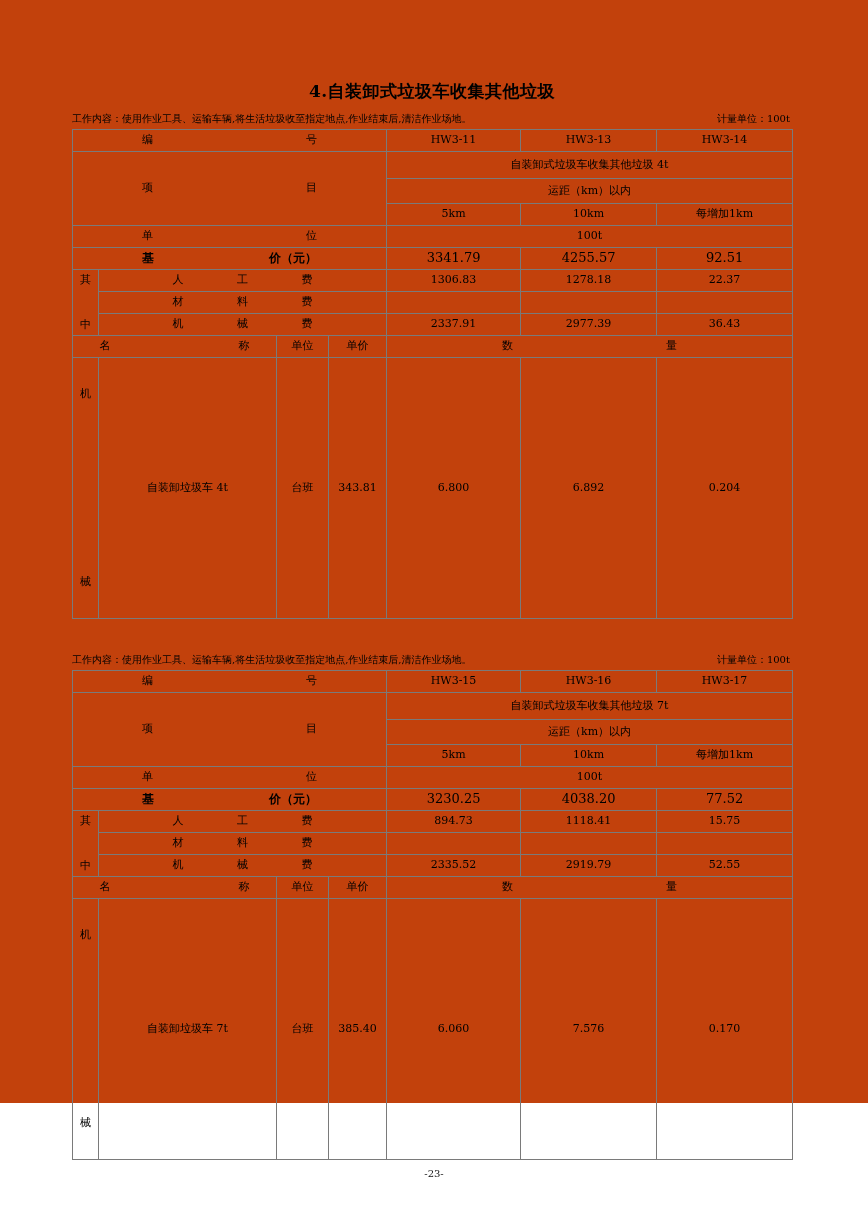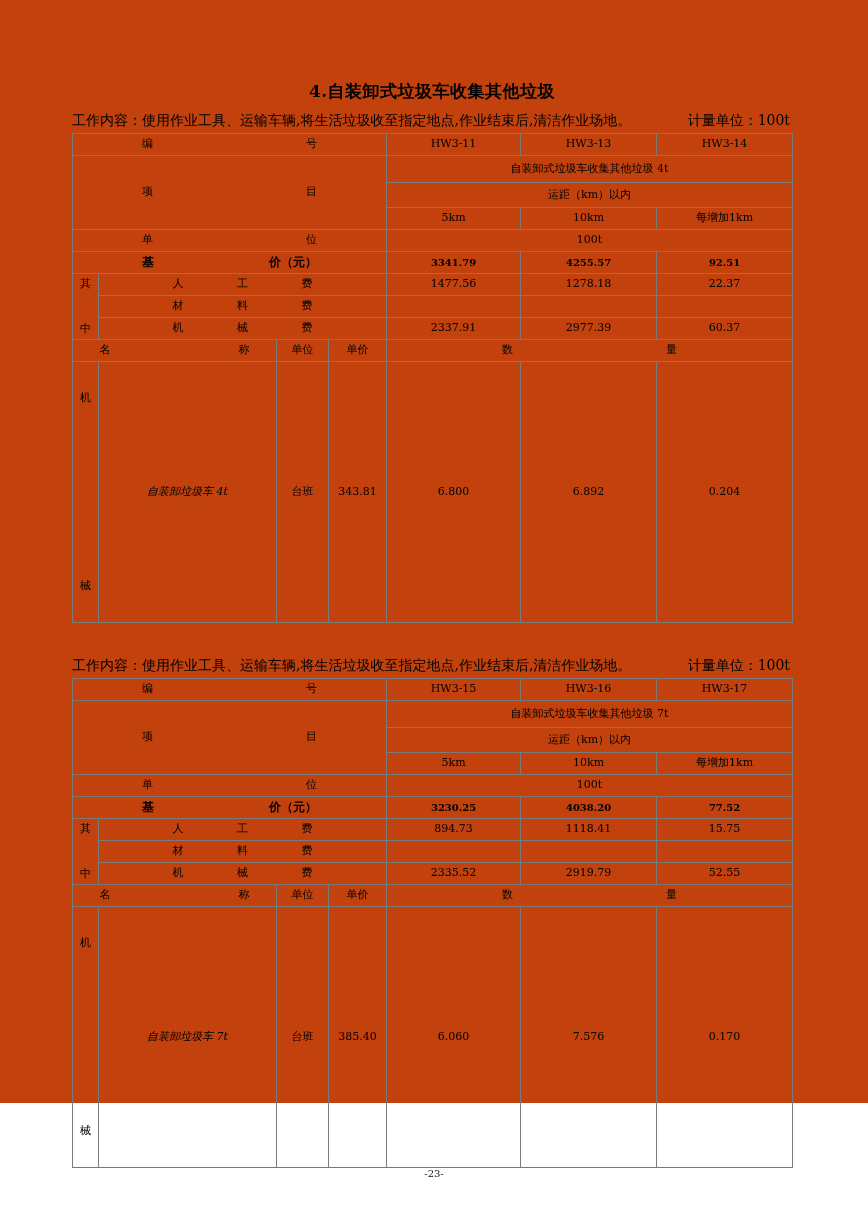--- a/index.html
+++ b/index.html
@@ -36,21 +36,21 @@
     letter-spacing: 0.5px;
     margin: 0 0 9px 0;
     font-family: "DejaVu Serif", "Liberation Serif", serif;
   }
 
   
   .caption-row {
     display: flex;
     justify-content: space-between;
     align-items: baseline;
-    font-size: 14px;
+    font-size: 10px;
     margin-bottom: 3px;
     white-space: nowrap;
   }
   .caption-left { letter-spacing: 0px; }
   .caption-right { letter-spacing: 0px; padding-right: 2px;}
 
   
   table.est {
     border-collapse: collapse;
     table-layout: fixed;
@@ -79,40 +79,39 @@
   }
   .spread-inner {
     display: inline-flex;
     justify-content: space-between;
     min-width: 140px;
   }
   .spread-inner.w2 { min-width: 150px; }
   .spread-inner.w3 { min-width: 175px; }
   .bold { font-weight: bold; font-size: 12px; }
   .num { font-size: 11px; }
-  .num-b { font-size: 10px; font-weight: bold; }
+  .num-b { font-size: 13px; font-weight: normal; }
 
   
   .vlabel {
     writing-mode: horizontal-tb;
     display: flex;
     flex-direction: column;
     align-items: center;
     justify-content: space-between;
     height: 100%;
     font-size: 11px;
     line-height: 1.1;
     padding: 4px 0;
     box-sizing: border-box;
   }
   .vlabel.wide { justify-content: space-between; padding: 30px 0 30px 0;}
   .name-cell {
     text-align: left;
     padding-left: 8px;
-    font-style: italic;
   }
 
   
   .page-num {
     position: absolute;
     width: 868px;
     top: 1168px;
     left: 0;
     text-align: center;
     font-size: 10px;
@@ -215,21 +214,21 @@
         </td>
         <td colspan="4">
           <div class="spread">
                 <div class="spread-inner">
             <span>人</span>
             <span>工</span>
             <span>费</span>
           </div>
               </div>
         </td>
-        <td class="num">1477.56</td>
+        <td class="num">1306.83</td>
         <td class="num">1278.18</td>
         <td class="num thick-right">22.37</td>
       </tr>
 
       <tr class="h-row">
         <td colspan="4">
           <div class="spread">
                 <div class="spread-inner">
             <span>材</span>
             <span>料</span>
@@ -247,21 +246,21 @@
           <div class="spread">
                 <div class="spread-inner">
             <span>机</span>
             <span>械</span>
             <span>费</span>
           </div>
               </div>
         </td>
         <td class="num thick-bottom">2337.91</td>
         <td class="num thick-bottom">2977.39</td>
-        <td class="num thick-bottom thick-right">60.37</td>
+        <td class="num thick-bottom thick-right">36.43</td>
       </tr>
 
       <tr class="h-row">
         <td colspan="3" class="thick-left thick-bottom">
           <div class="spread">
                 <div class="spread-inner w2">
             <span>名</span>
             <span>称</span>
           </div>
               </div>

